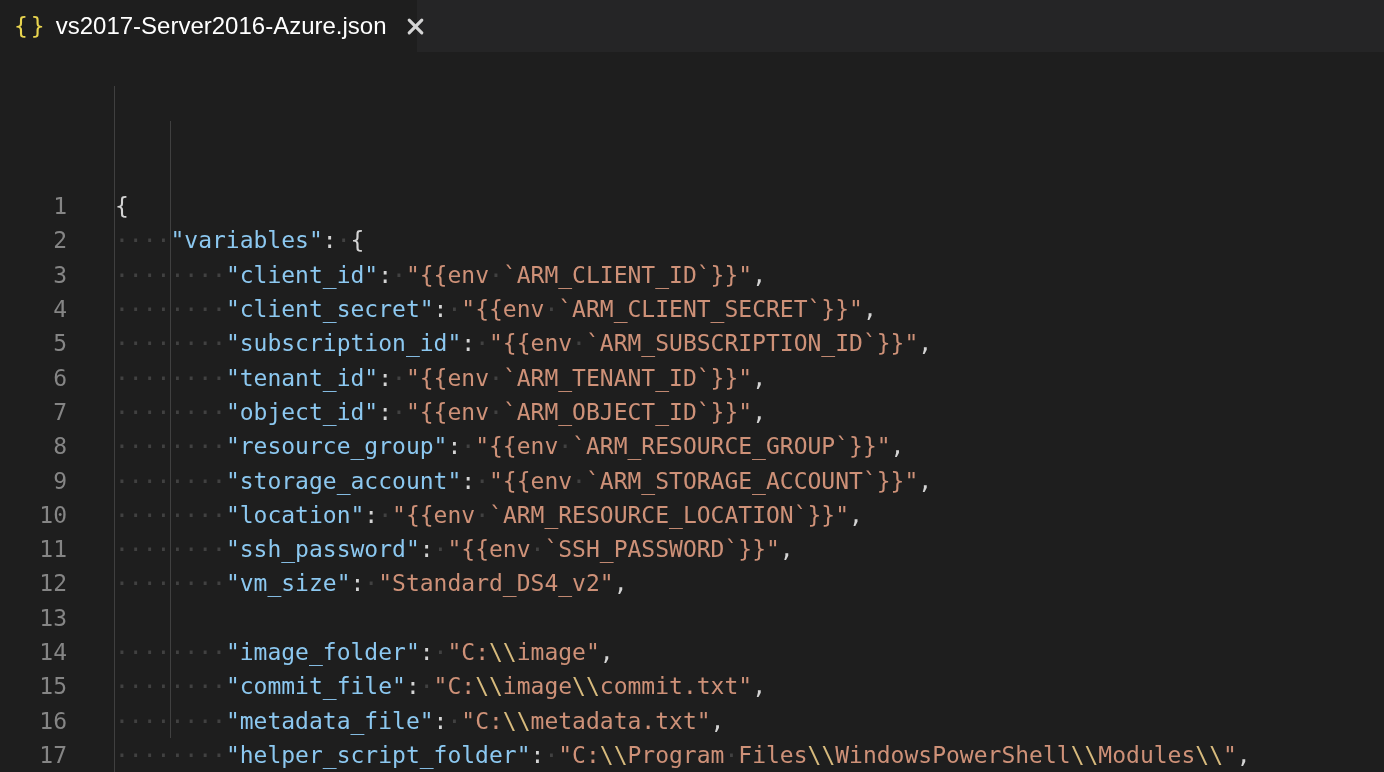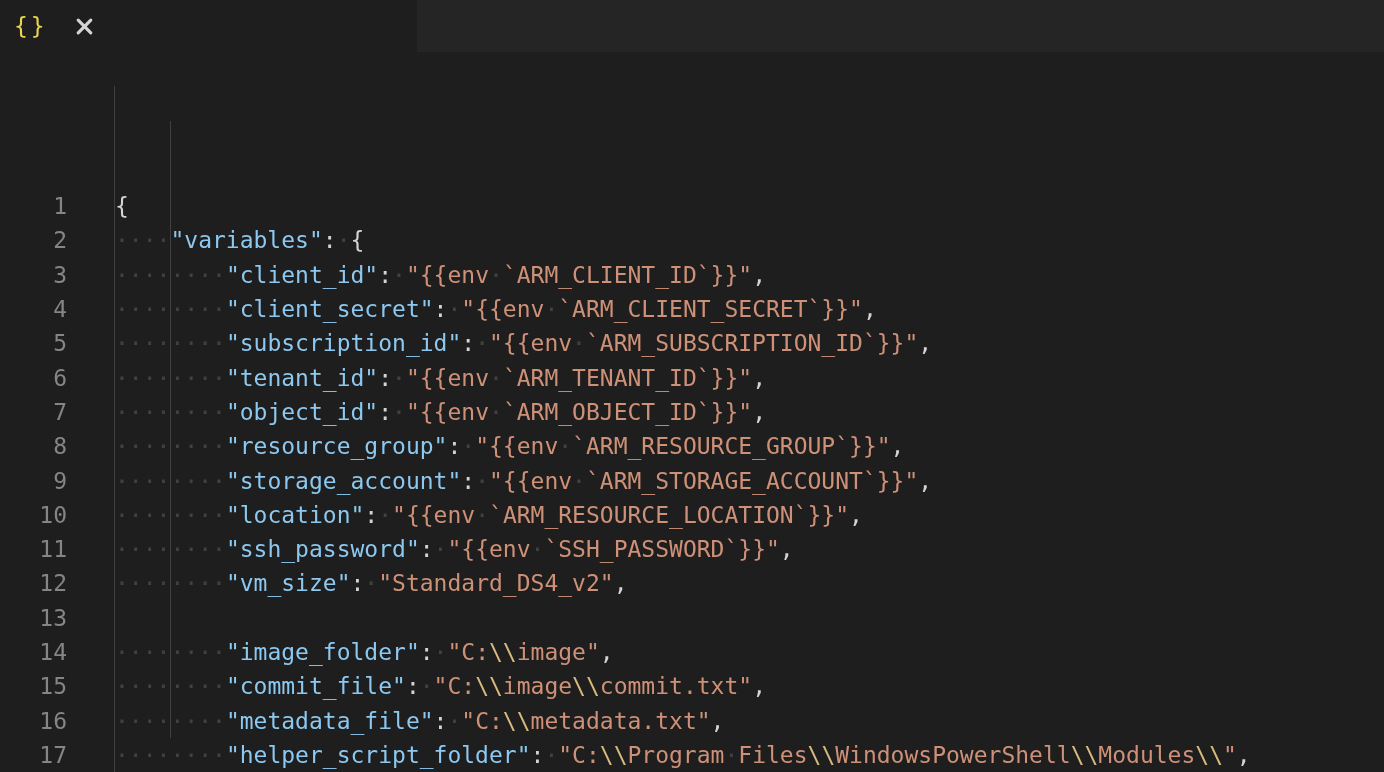--- a/index.html
+++ b/index.html
@@ -43,20 +43,21 @@
   .tk-e { color:#d7ba7d; }
   .dot  { color:rgba(228,228,228,0.18); }
 </style>
 </head>
 <body>
 
 <div id="window">
   <div id="tabbar">
     <div id="active-tab">
       <span class="tab-icon">{}</span>
+      <span class="tab-label">vs2017-Server2016-Azure.json</span>
       <span class="tab-close">
         <svg width="21" height="21" viewBox="0 0 16 16">
           <path d="M3.2 3.2 L12.8 12.8 M12.8 3.2 L3.2 12.8" stroke="#d4d4d4" stroke-width="2.4" stroke-linecap="round"></path>
         </svg>
       </span>
     </div>
   </div>
 
   <div id="editor">
     <div id="guide1" class="indent-guide"></div>

